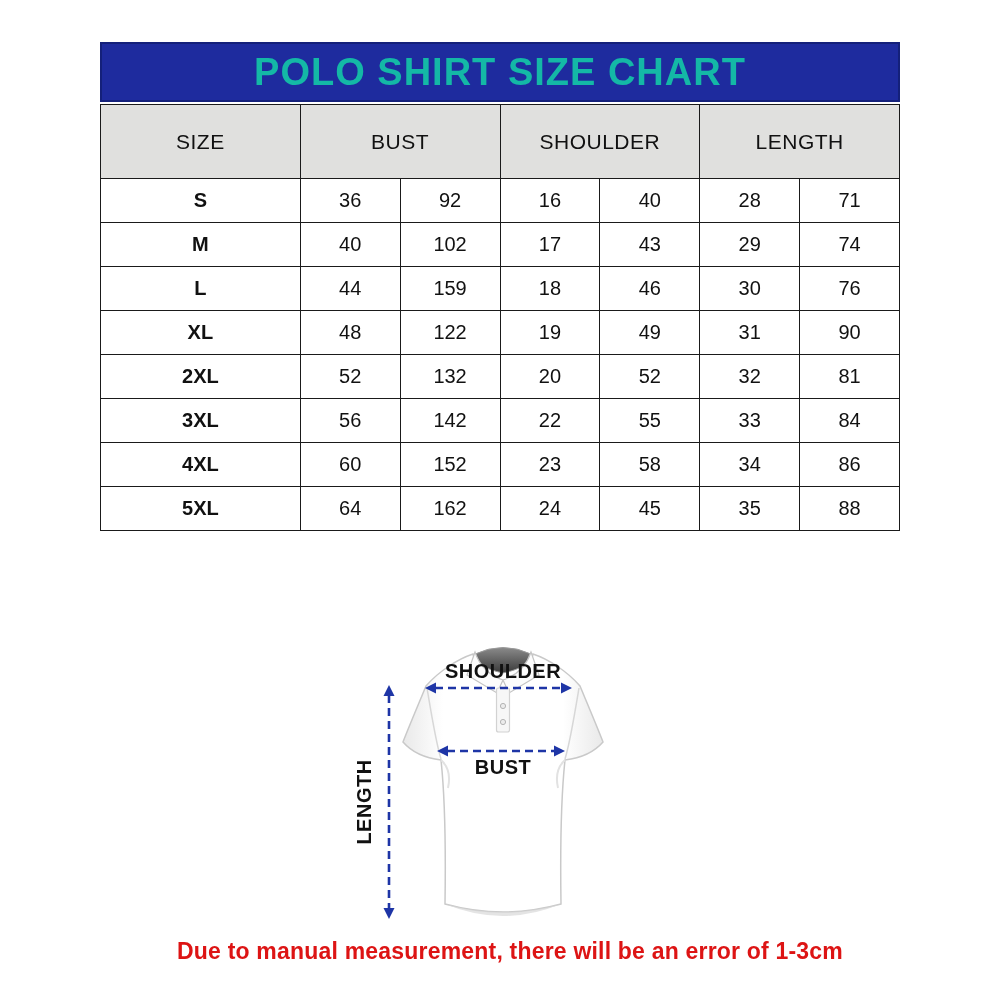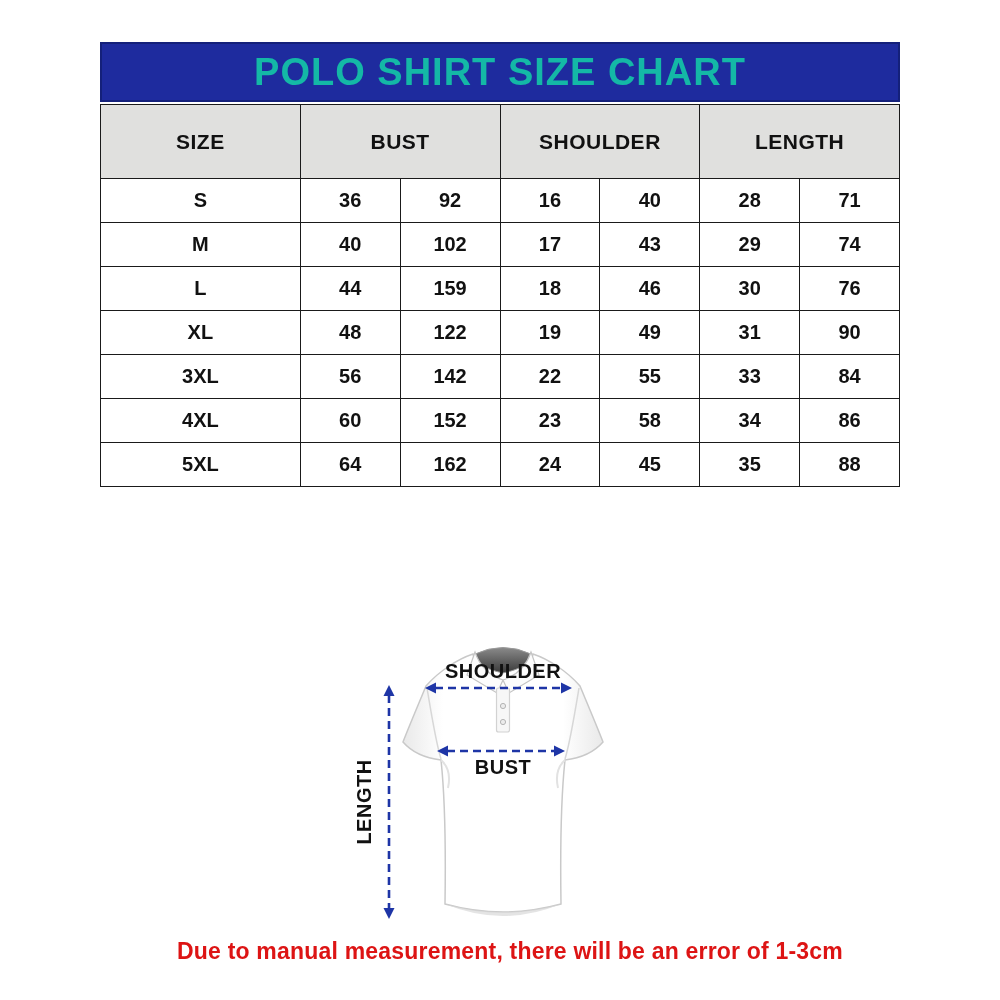--- a/index.html
+++ b/index.html
@@ -14,24 +14,24 @@
     display:flex; align-items:center; justify-content:center;
   }
   .title-bar span {
     color:#14b8a6; font-size:38px; font-weight:bold; letter-spacing:1px; white-space:nowrap;
   }
   table.size-table { width:100%; border-collapse:collapse; table-layout:fixed; margin-top:2px; }
   table.size-table th, table.size-table td {
     border:1.5px solid #1a1a1a; text-align:center; vertical-align:middle;
     color:#111; overflow:hidden;
   }
-  tr.group-row th { background:#e0e0de; height:74px; font-size:21px; font-weight:bold; letter-spacing:0.5px; }
+  tr.group-row th { background:#e0e0de; height:74px; font-size:21px; font-weight:normal; letter-spacing:0.5px; }
   tr.unit-row th  { background:#fff; height:45px; font-size:20px; font-weight:bold; }
   tbody th { font-size:20px; font-weight:bold; height:44px; background:#fff; }
-  tbody td { font-size:20px; font-weight:bold; height:44px; background:#fff; }
+  tbody td { font-size:20px; font-weight:normal; height:44px; background:#fff; }
 
   
   .diagram { position:absolute; left:340px; top:638px; width:320px; height:302px; }
   .diagram svg { width:100%; height:100%; display:block; }
   .diag-label { fill:#111; font-family:"Liberation Sans",sans-serif; font-weight:bold; font-size:20px; letter-spacing:0.5px; }
 
   
   .note {
     position:absolute; left:0; top:938px; width:1000px; text-align:center;
     color:#dd1414; font-size:23px; font-weight:bold; letter-spacing:0.2px;padding-left:20px;
@@ -94,20 +94,29 @@
             <td>76</td>
           </tr>
           <tr>
             <th>XL</th>
             <td>48</td>
             <td>122</td>
             <td>19</td>
             <td>49</td>
             <td>31</td>
             <td>90</td>
+          </tr>
+          <tr>
+            <th>2XL</th>
+            <td>52</td>
+            <td>132</td>
+            <td>20</td>
+            <td>52</td>
+            <td>32</td>
+            <td>81</td>
           </tr>
           <tr>
             <th>3XL</th>
             <td>56</td>
             <td>142</td>
             <td>22</td>
             <td>55</td>
             <td>33</td>
             <td>84</td>
           </tr>

